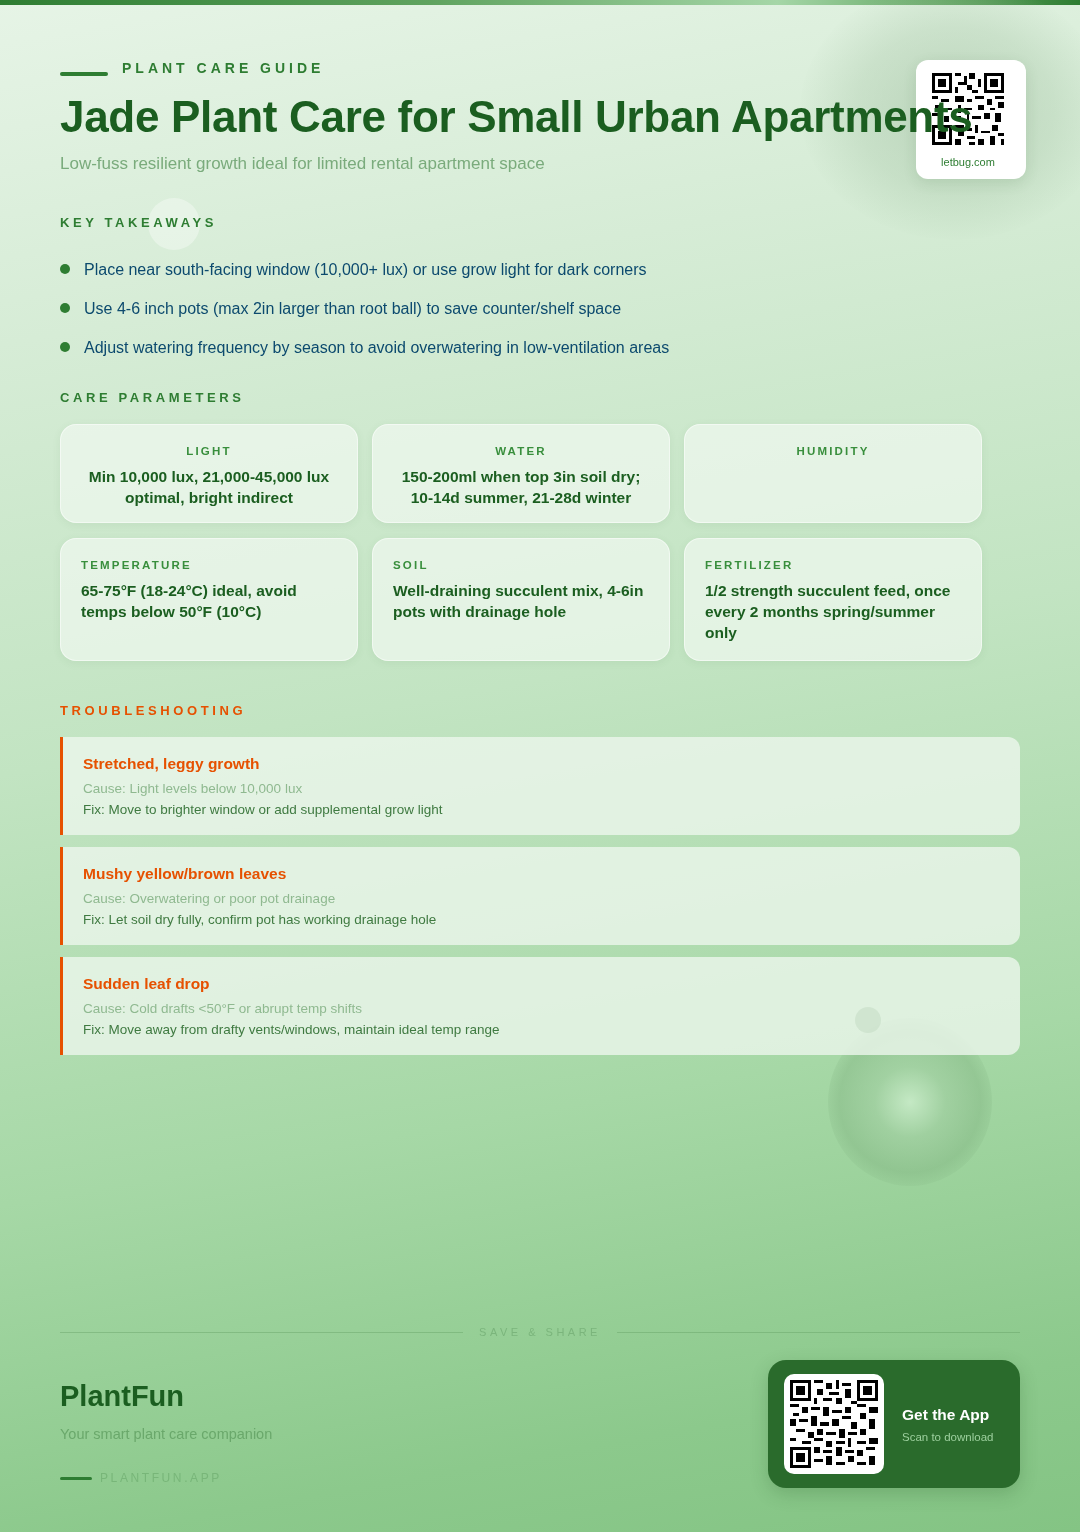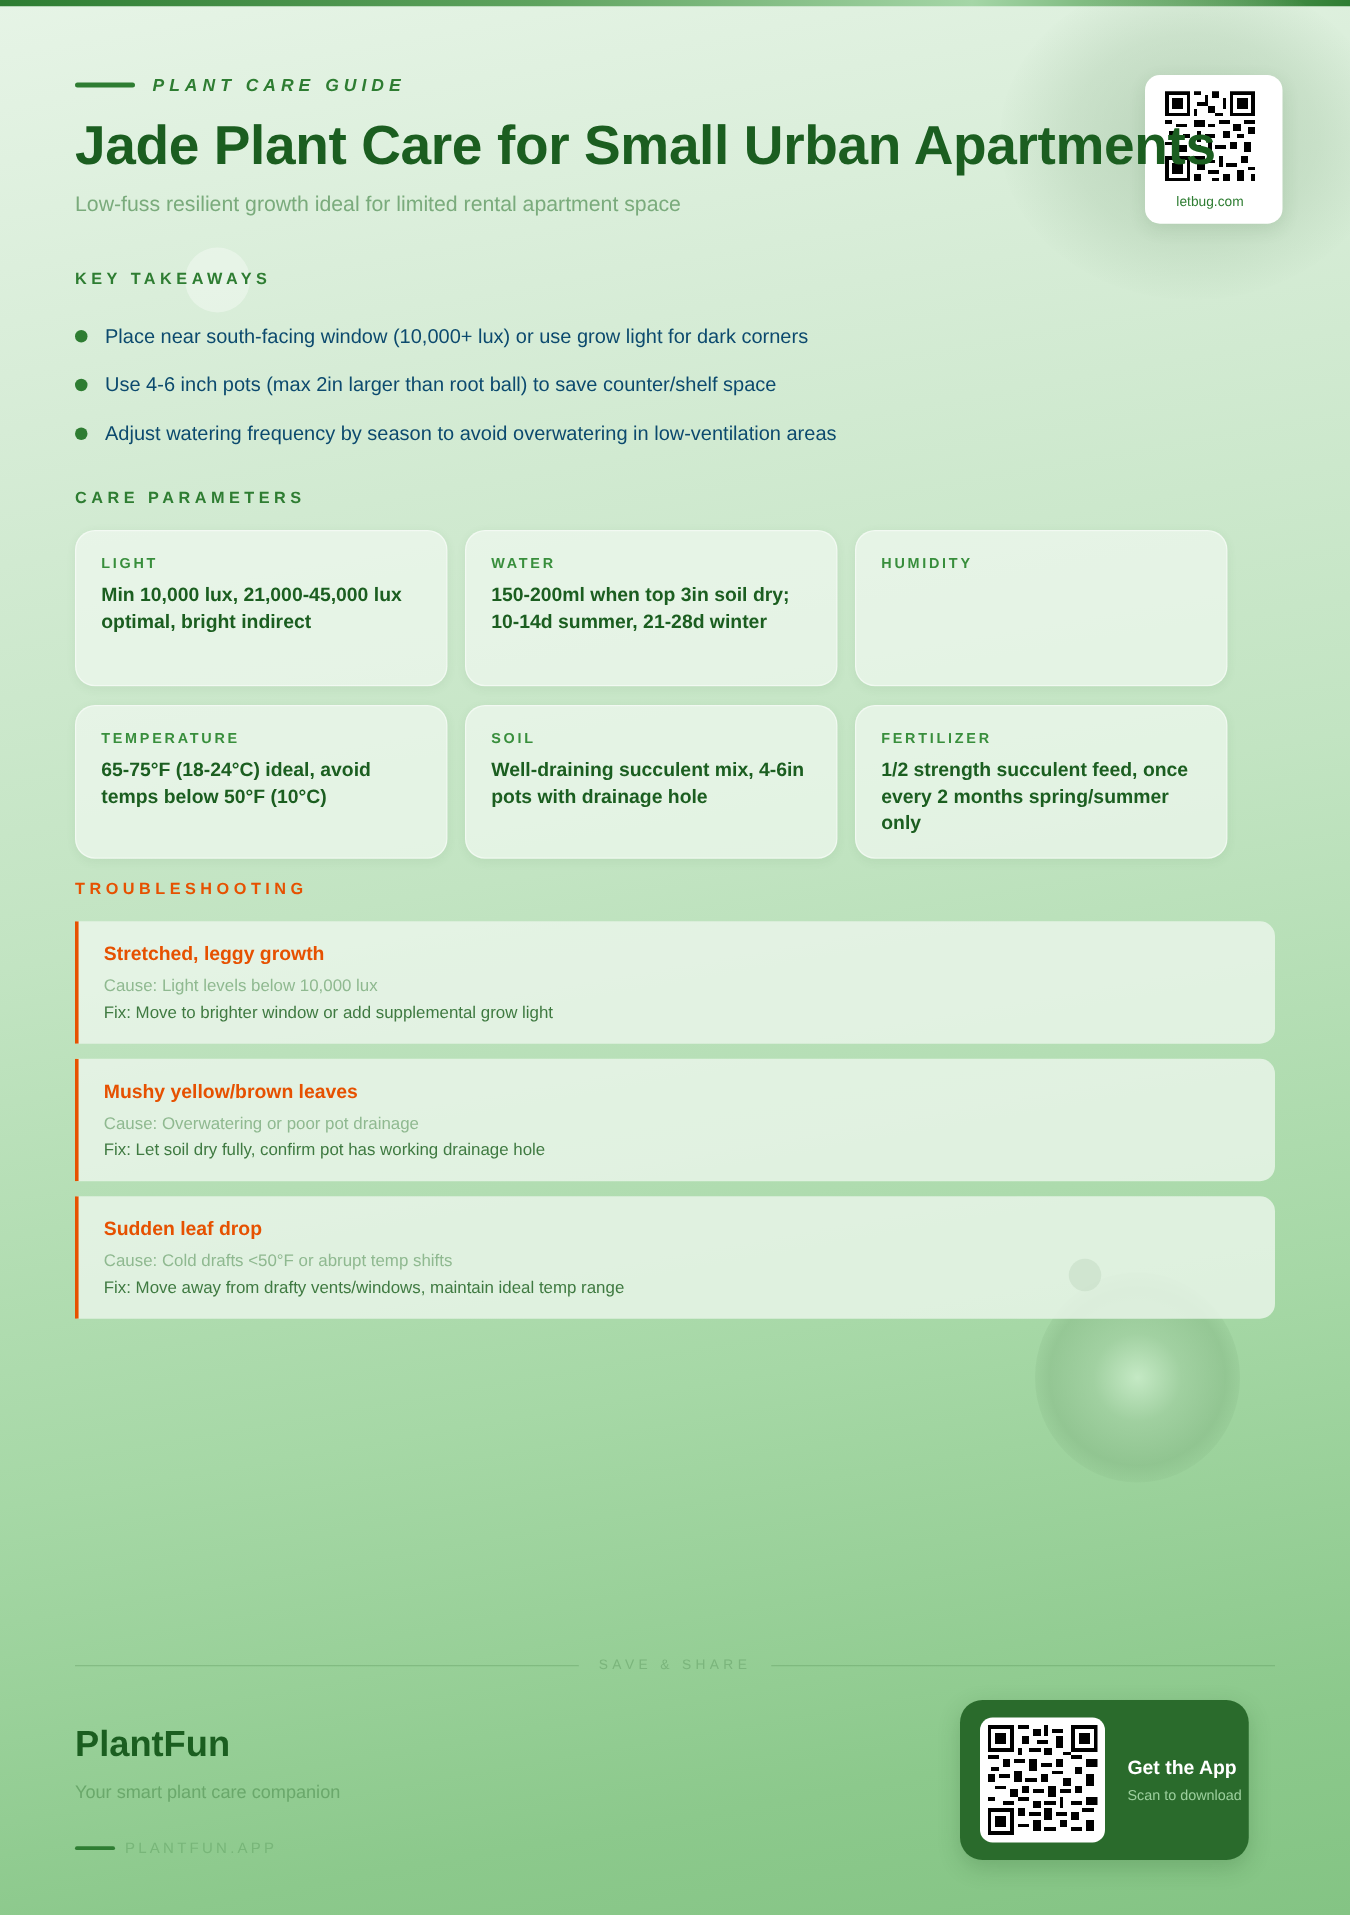--- a/index.html
+++ b/index.html
@@ -24,21 +24,21 @@
   }
   .blob-bottom {
     position: absolute; left: 828px; top: 1018px; width: 164px; height: 168px; border-radius: 50%;
     background: radial-gradient(circle at 50% 50%, rgba(200,235,200,0.9) 0%, rgba(160,205,160,0.6) 30%, rgba(130,180,130,0.45) 60%, rgba(150,200,150,0) 78%);
   }
   .blob-dot {
     position: absolute; left: 855px; top: 1007px; width: 26px; height: 26px; border-radius: 50%;
     background: rgba(190,215,190,0.45); z-index: 3;
   }
 
-  .eyebrow { position: absolute; left: 60px; top: 60px; display: flex; align-items: center; font-style: italic; }
+  .eyebrow { position: absolute; left: 60px; top: 60px; display: flex; align-items: flex-end; }
   .eyebrow .bar { width: 48px; height: 4px; background: #2e7d32; border-radius: 2px; margin-right: 14px; }
   .eyebrow .txt { font-size: 14px; font-weight: 700; letter-spacing: 4px; color: #2e7d32; }
 
   .title {
     position: absolute; left: 60px; top: 92px; font-size: 44px; font-weight: 700;
     color: #1b5e20; white-space: nowrap; letter-spacing: -0.3px; z-index: 2;
   }
   .subtitle { position: absolute; left: 60px; top: 154px; font-size: 17px; color: #7aab7c; }
 
   .qr-card {
@@ -55,21 +55,21 @@
   .takeaways { position: absolute; left: 60px; top: 250px; }
   .takeaway { display: flex; align-items: center; height: 39px; }
   .takeaway .dot { width: 10px; height: 10px; border-radius: 50%; background: #2e7d32; margin-right: 14px; margin-top: -2px; }
   .takeaway .t { font-size: 16px; color: #0c4a6e; }
 
   .params { position: absolute; left: 60px; top: 424px; width: 924px; display: grid; grid-template-columns: 298px 298px 298px; column-gap: 14px; row-gap: 15px; }
   .param {
     border-radius: 16px; background: rgba(240,248,240,0.72); padding: 20px 20px 16px 20px;
     box-shadow: 0 2px 8px rgba(60,120,60,0.08); border: 1px solid rgba(255,255,255,0.5);
   }
-  .param.r1 { height: 125px; }
+  .param.r1 { height: 99px; text-align: center; }
   .param.r2 { height: 123px; }
   .param .lbl { font-size: 11.5px; font-weight: 700; letter-spacing: 2.2px; color: #388e3c; margin-bottom: 9px; }
   .param .val { font-size: 15.5px; font-weight: 700; line-height: 21px; color: #1b5e20; }
 
   .issues { position: absolute; left: 60px; top: 737px; width: 960px; }
   .issue {
     position: relative; height: 98px; margin-bottom: 12px;
     background: rgba(236,246,236,0.8); border-left: 3px solid #e65100;
     border-radius: 0 12px 12px 0; padding: 18px 20px 0 20px;
   }
@@ -81,21 +81,21 @@
   .share-divider .line { flex: 1; height: 1px; background: rgba(90,150,90,0.35); }
   .share-divider .txt { padding: 0 16px; font-size: 11px; letter-spacing: 3.5px; color: #7bb57c; }
 
   .brand { position: absolute; left: 60px; top: 1380px; font-size: 29px; font-weight: 700; color: #1b5e20; }
   .tagline { position: absolute; left: 60px; top: 1426px; font-size: 14.5px; color: #6aa86b; }
   .site { position: absolute; left: 60px; top: 1455px; display: flex; align-items: center; margin-top: 16px; }
   .site .bar { width: 32px; height: 3px; background: #2e7d32; border-radius: 2px; margin-right: 8px; }
   .site .txt { font-size: 12px; letter-spacing: 2.6px; color: #78b679; }
 
   .app-card {
-    position: absolute; left: 768px; top: 1360px; width: 231px; height: 128px;
+    position: absolute; left: 768px; top: 1360px; width: 252px; height: 128px;
     background: #2a6b2c; border-radius: 18px; box-shadow: 0 6px 18px rgba(30,80,30,0.22);
   }
   .app-card .qr-wrap { position: absolute; left: 16px; top: 14px; width: 100px; height: 100px; background: #fff; border-radius: 10px; }
   .app-card .qr { position: absolute; left: 6px; top: 6px; width: 88px; height: 88px; }
   .app-card .h { position: absolute; left: 134px; top: 46px; font-size: 15.5px; font-weight: 700; color: #ffffff; }
   .app-card .s { position: absolute; left: 134px; top: 71px; font-size: 11.5px; color: #9ccf9d; }
 </style>
 </head>
 <body>
 

